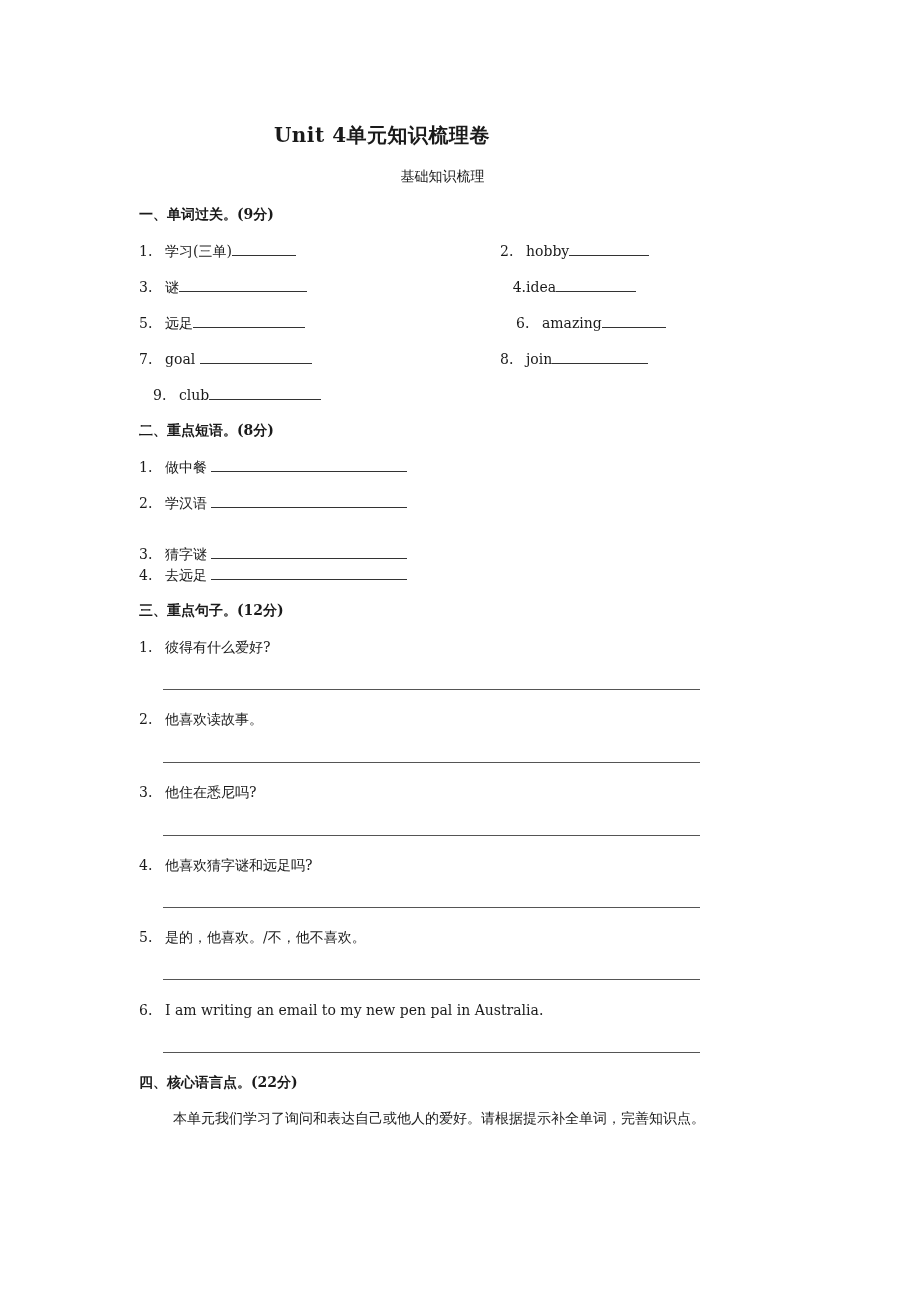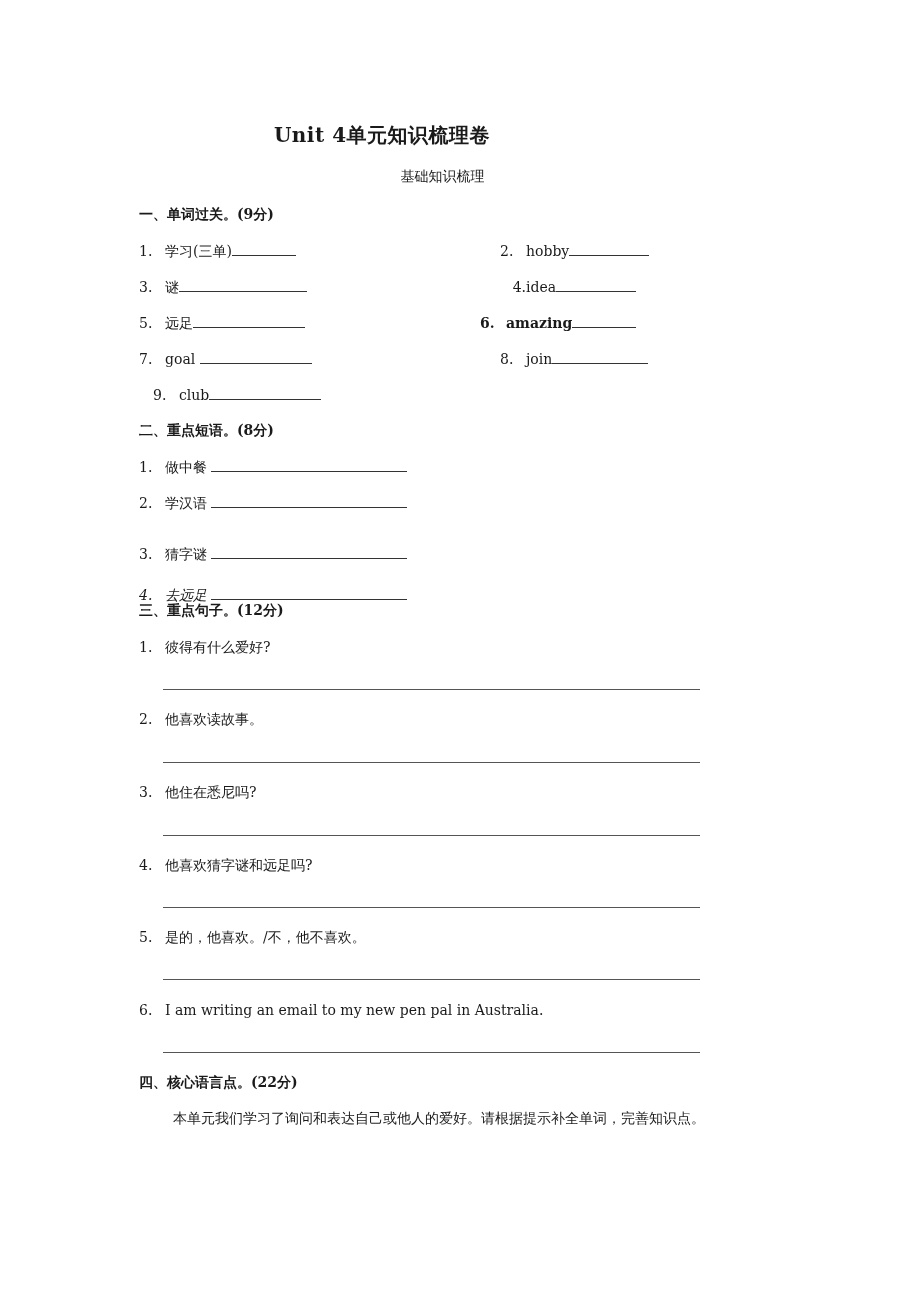--- a/index.html
+++ b/index.html
@@ -48,21 +48,21 @@
 <div class="abs item" style="left:139px; top:278px;">
   <span class="num">3.</span><span>谜</span><span class="blank" style="width:128px"></span>
 </div>
 <div class="abs item" style="left:500px; top:278px;text-align:right;">
   <span class="num">4.</span><span>idea</span><span class="blank" style="width:80px"></span>
 </div>
 
 <div class="abs item" style="left:139px; top:314px;">
   <span class="num">5.</span><span>远足</span><span class="blank" style="width:112px"></span>
 </div>
-<div class="abs item" style="left:480px; top:314px;font-weight:bold;">
+<div class="abs item" style="left:516px; top:314px;">
   <span class="num">6.</span><span>amazing</span><span class="blank" style="width:64px"></span>
 </div>
 
 <div class="abs item" style="left:139px; top:350px;">
   <span class="num">7.</span><span>goal </span><span class="blank" style="width:112px"></span>
 </div>
 <div class="abs item" style="left:500px; top:350px;">
   <span class="num">8.</span><span>join</span><span class="blank" style="width:96px"></span>
 </div>
 
@@ -74,21 +74,21 @@
 
 <div class="abs item" style="left:139px; top:458px;">
   <span class="num">1.</span><span>做中餐 </span><span class="blank" style="width:196px"></span>
 </div>
 <div class="abs item" style="left:139px; top:494px;">
   <span class="num">2.</span><span>学汉语 </span><span class="blank" style="width:196px"></span>
 </div>
 <div class="abs item" style="left:139px; top:545px;">
   <span class="num">3.</span><span>猜字谜 </span><span class="blank" style="width:196px"></span>
 </div>
-<div class="abs item" style="left:139px; top:586px;font-style:italic;">
+<div class="abs item" style="left:139px; top:566px;">
   <span class="num">4.</span><span>去远足 </span><span class="blank" style="width:196px"></span>
 </div>
 
 <div class="abs section" style="left:139px; top:602px;">三、重点句子。(12分)</div>
 
 <div class="abs item" style="left:139px; top:639px;">
   <span class="num">1.</span><span>彼得有什么爱好?</span>
 </div>
 <div class="answer-line" style="top:689px;"></div>
 

